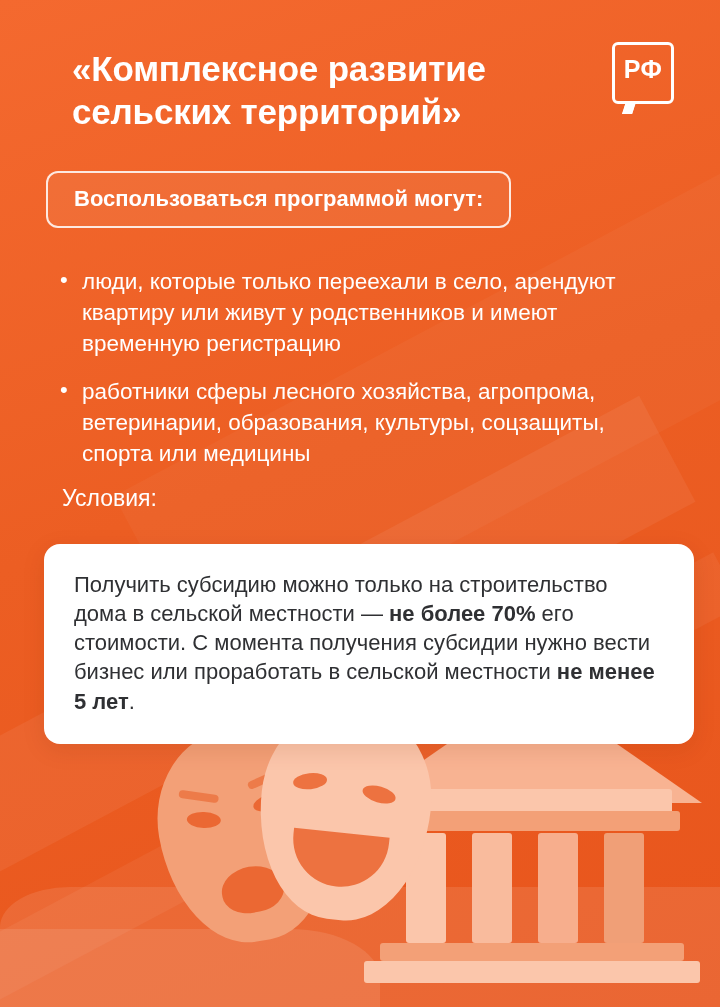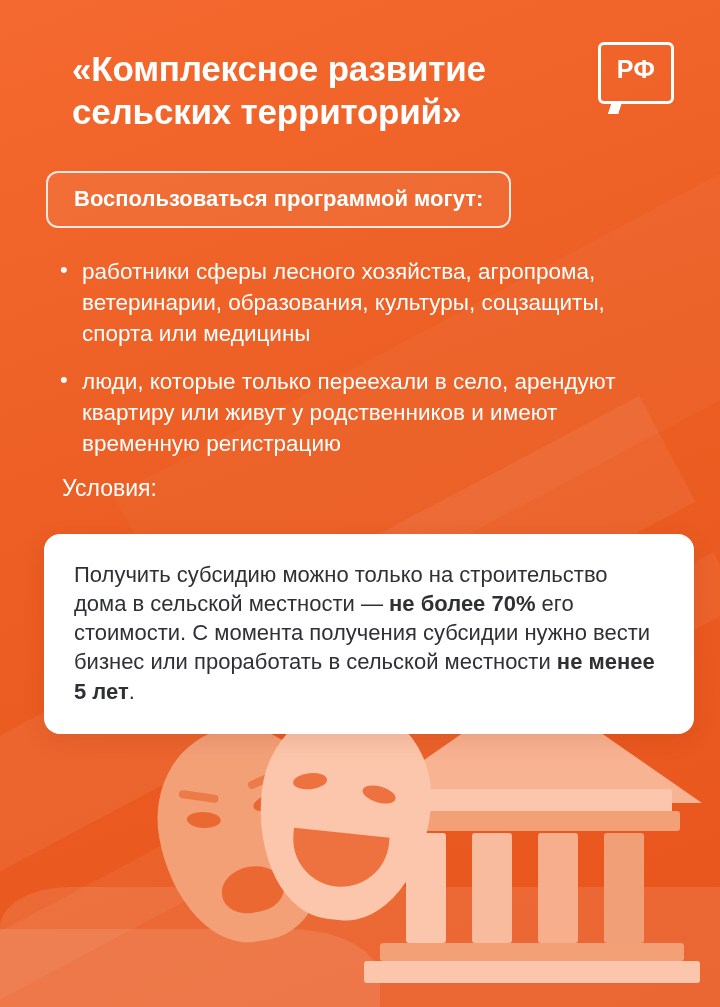--- a/index.html
+++ b/index.html
@@ -40,21 +40,21 @@
     color: #ffffff;
     font-size: 35px;
     line-height: 1.22;
     font-weight: bold;
     max-width: 530px;
     margin: 10px;
     letter-spacing: -0.2px;
   }
   .logo {
     position: relative;
-    width: 76px;
+    width: 62px;
     height: 62px;
     flex: 0 0 auto;
     margin-top: 4px;
   }
   .logo-box {
     position: absolute;
     inset: 0;
     border: 3px solid #ffffff;
     border-radius: 6px;
     box-sizing: border-box;
@@ -80,21 +80,21 @@
     color: #ffffff;
     font-weight: bold;
     font-size: 25px;
     letter-spacing: 0.5px;
     padding-bottom: 8px;
     box-sizing: border-box;
   }
 
   
   .pill {
-    margin: 28px 0 6px 46px;
+    margin: 28px 0 16px 46px;
     display: inline-block;
     border: 2px solid rgba(255,255,255,0.85);
     border-radius: 12px;
     padding: 13px 26px 14px 26px;
     color: #ffffff;
     font-size: 22px;
     font-weight: bold;
     background: rgba(255,255,255,0.06);
   }
 
@@ -304,22 +304,22 @@
     <div class="logo">
       <div class="logo-box"></div>
       <div class="logo-tail"></div>
       <div class="logo-text">РФ</div>
     </div>
   </div>
 
   <div class="pill">Воспользоваться программой могут:</div>
 
   <ul class="bullets">
+    <li>люди, которые только переехали в село, арендуют квартиру или живут у родственников и имеют временную регистрацию</li>
     <li>работники сферы лесного хозяйства, агропрома, ветеринарии, образования, культуры, соцзащиты, спорта или медицины</li>
-    <li>люди, которые только переехали в село, арендуют квартиру или живут у родственников и имеют временную регистрацию</li>
   </ul>
 
   <div class="section-label">Условия:</div>
 
   <div class="card">
     <p><span>Получить субсидию можно только на строительство дома в сельской местности — </span><b>не более 70%</b><span> его стоимости. С момента получения субсидии нужно вести бизнес или проработать в сельской местности </span><b>не менее 5 лет</b><span>.</span></p>
   </div>
 
   <div class="illu">
     <div class="ground"></div>

